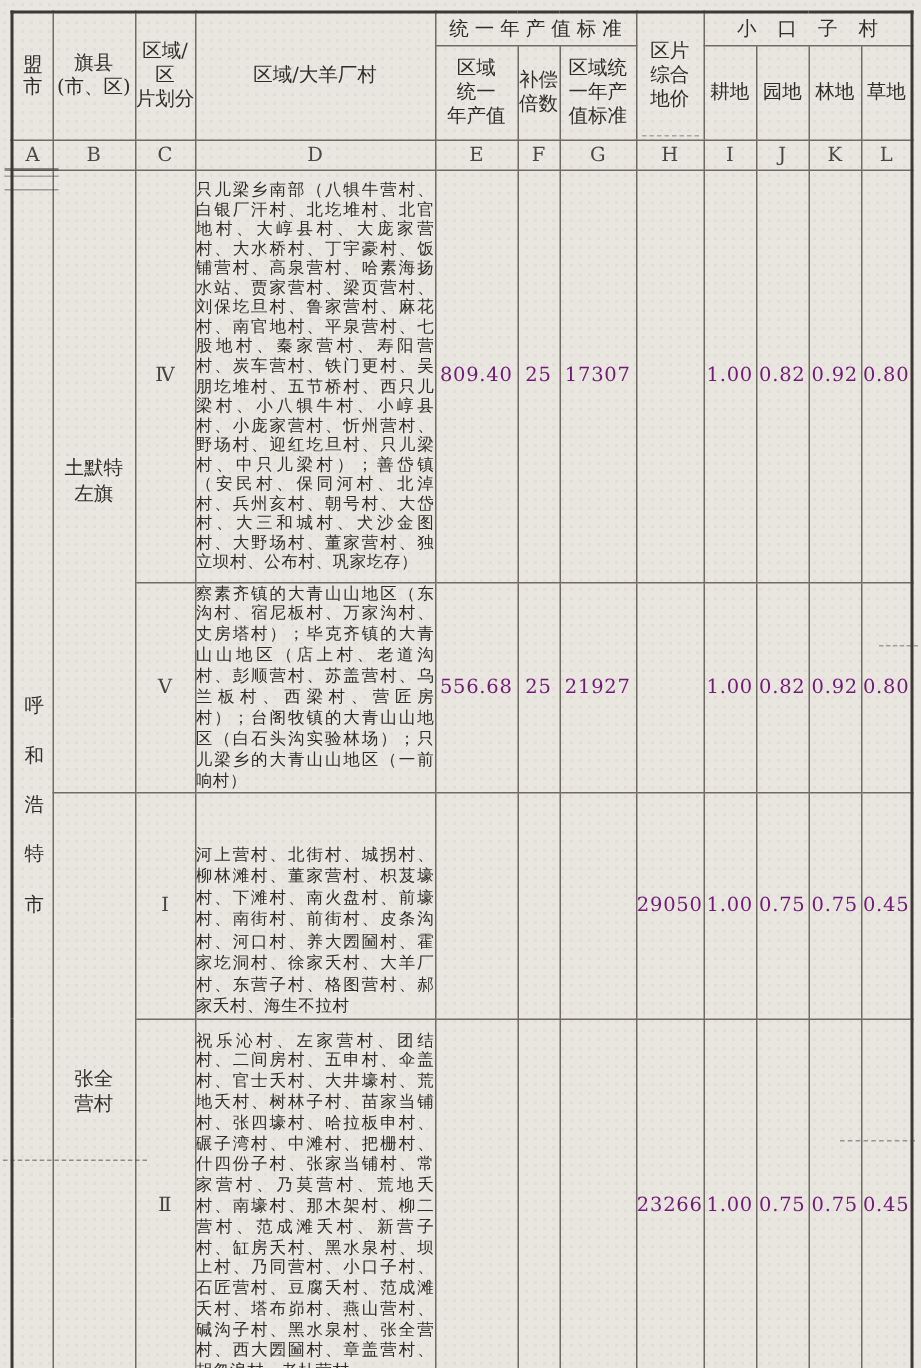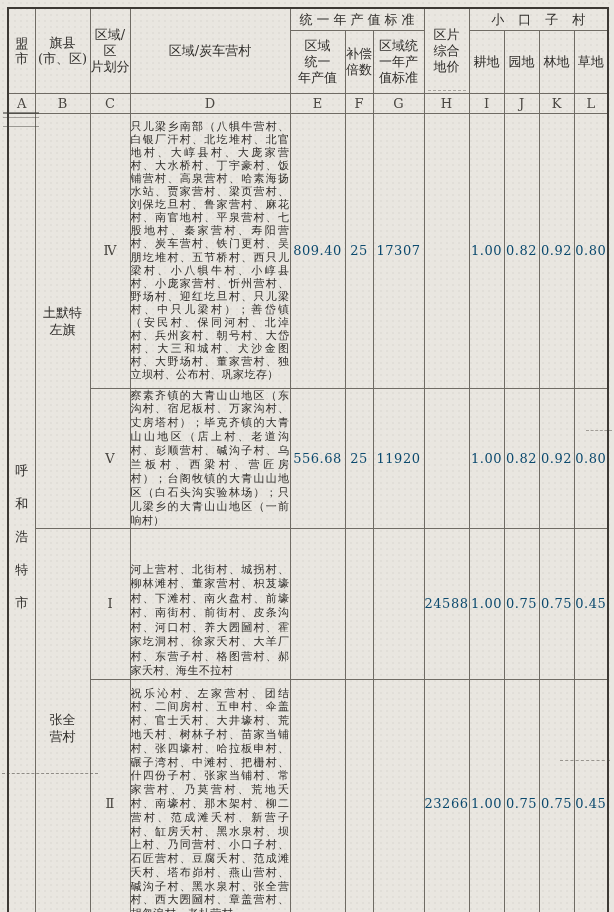--- a/index.html
+++ b/index.html
@@ -46,21 +46,21 @@
   .county.w2{width:2em;}
   td.desc-cell{text-align:justify;vertical-align:top;padding:3px 4px 0 5px;}
   .desc{
     font-size:11px;letter-spacing:0.4px;
     text-align:justify;text-align-last:left;
   }
   tr.r-iv{height:275px;} tr.r-iv .desc{line-height:13.1px;}
   tr.r-v{height:140px;}  tr.r-v .desc{line-height:13.9px;}
   tr.r-i{height:132px;}  tr.r-i .desc{line-height:14.5px;margin-top:34px;}
   tr.r-ii{height:250px;} tr.r-ii .desc{line-height:13.8px;}
-  .num{font-size:13px;letter-spacing:0.5px;color:#0c4a6e;}
+  .num{font-size:13px;letter-spacing:0.5px;color:#701a75;}
   .code{font-size:14px;color:#45423d;}
   
   .artifact{position:absolute;pointer-events:none;}
   .a-smudge{left:3px;top:112px;width:36px;height:12px;
     border-top:2px solid rgba(60,58,54,.55);
     border-bottom:1px solid rgba(60,58,54,.45);}
   .a-smudge::after{content:"";display:block;margin-top:3px;height:1px;background:rgba(60,58,54,.4);}
   .a-dash1{left:2px;top:773px;width:96px;border-top:1px dashed rgba(70,66,60,.55);}
   .a-dash2{left:560px;top:760px;width:50px;border-top:1px dashed rgba(70,66,60,.5);}
   .a-dash3{left:586px;top:430px;width:26px;border-top:1px dashed rgba(70,66,60,.45);}
@@ -92,21 +92,21 @@
     </td>
     <td rowspan="2" class="hdr">
       <span class="hline">旗县</span>
       <span class="hline">(市、区)</span>
     </td>
     <td rowspan="2" class="hdr">
       <span class="hline">区域/区</span>
       <span class="hline">片划分</span>
     </td>
     <td rowspan="2" class="hdr">
-      <span>区域/炭车营村</span>
+      <span>区域/大羊厂村</span>
     </td>
     <td colspan="3" class="grp-val">
       <span>统一年产值标准</span>
     </td>
     <td rowspan="2" class="hdr">
       <span class="hline">区片</span>
       <span class="hline">综合</span>
       <span class="hline">地价</span>
     </td>
     <td colspan="4" class="grp-coef">
@@ -175,44 +175,44 @@
     <td class="num"></td>
     <td class="num">1.00</td>
     <td class="num">0.82</td>
     <td class="num">0.92</td>
     <td class="num">0.80</td>
   </tr>
 
   <tr class="r-v">
     <td class="code">Ⅴ</td>
     <td class="desc-cell">
-          <div class="desc">察素齐镇的大青山山地区（东沟村、宿尼板村、万家沟村、丈房塔村）；毕克齐镇的大青山山地区（店上村、老道沟村、彭顺营村、碱沟子村、乌兰板村、西梁村、营匠房村）；台阁牧镇的大青山山地区（白石头沟实验林场）；只儿梁乡的大青山山地区（一前响村）</div>
+          <div class="desc">察素齐镇的大青山山地区（东沟村、宿尼板村、万家沟村、丈房塔村）；毕克齐镇的大青山山地区（店上村、老道沟村、彭顺营村、苏盖营村、乌兰板村、西梁村、营匠房村）；台阁牧镇的大青山山地区（白石头沟实验林场）；只儿梁乡的大青山山地区（一前响村）</div>
         </td>
     <td class="num">556.68</td>
     <td class="num">25</td>
-    <td class="num">11920</td>
+    <td class="num">21927</td>
     <td class="num"></td>
     <td class="num">1.00</td>
     <td class="num">0.82</td>
     <td class="num">0.92</td>
     <td class="num">0.80</td>
   </tr>
 
   <tr class="r-i">
     <td rowspan="2">
       <span class="county w2">张全营村</span>
     </td>
     <td class="code">Ⅰ</td>
     <td class="desc-cell">
           <div class="desc">河上营村、北街村、城拐村、柳林滩村、董家营村、枳芨壕村、下滩村、南火盘村、前壕村、南街村、前街村、皮条沟村、河口村、养大圐圙村、霍家圪洞村、徐家夭村、大羊厂村、东营子村、格图营村、郝家夭村、海生不拉村</div>
         </td>
     <td class="num"></td>
     <td class="num"></td>
     <td class="num"></td>
-    <td class="num">24588</td>
+    <td class="num">29050</td>
     <td class="num">1.00</td>
     <td class="num">0.75</td>
     <td class="num">0.75</td>
     <td class="num">0.45</td>
   </tr>
 
   <tr class="r-ii">
     <td class="code">Ⅱ</td>
     <td class="desc-cell">
           <div class="desc">祝乐沁村、左家营村、团结村、二间房村、五申村、伞盖村、官士夭村、大井壕村、荒地夭村、树林子村、苗家当铺村、张四壕村、哈拉板申村、碾子湾村、中滩村、把栅村、什四份子村、张家当铺村、常家营村、乃莫营村、荒地夭村、南壕村、那木架村、柳二营村、范成滩夭村、新营子村、缸房夭村、黑水泉村、坝上村、乃同营村、小口子村、石匠营村、豆腐夭村、范成滩夭村、塔布峁村、燕山营村、碱沟子村、黑水泉村、张全营村、西大圐圙村、章盖营村、胡忽浪村、老杜营村</div>

